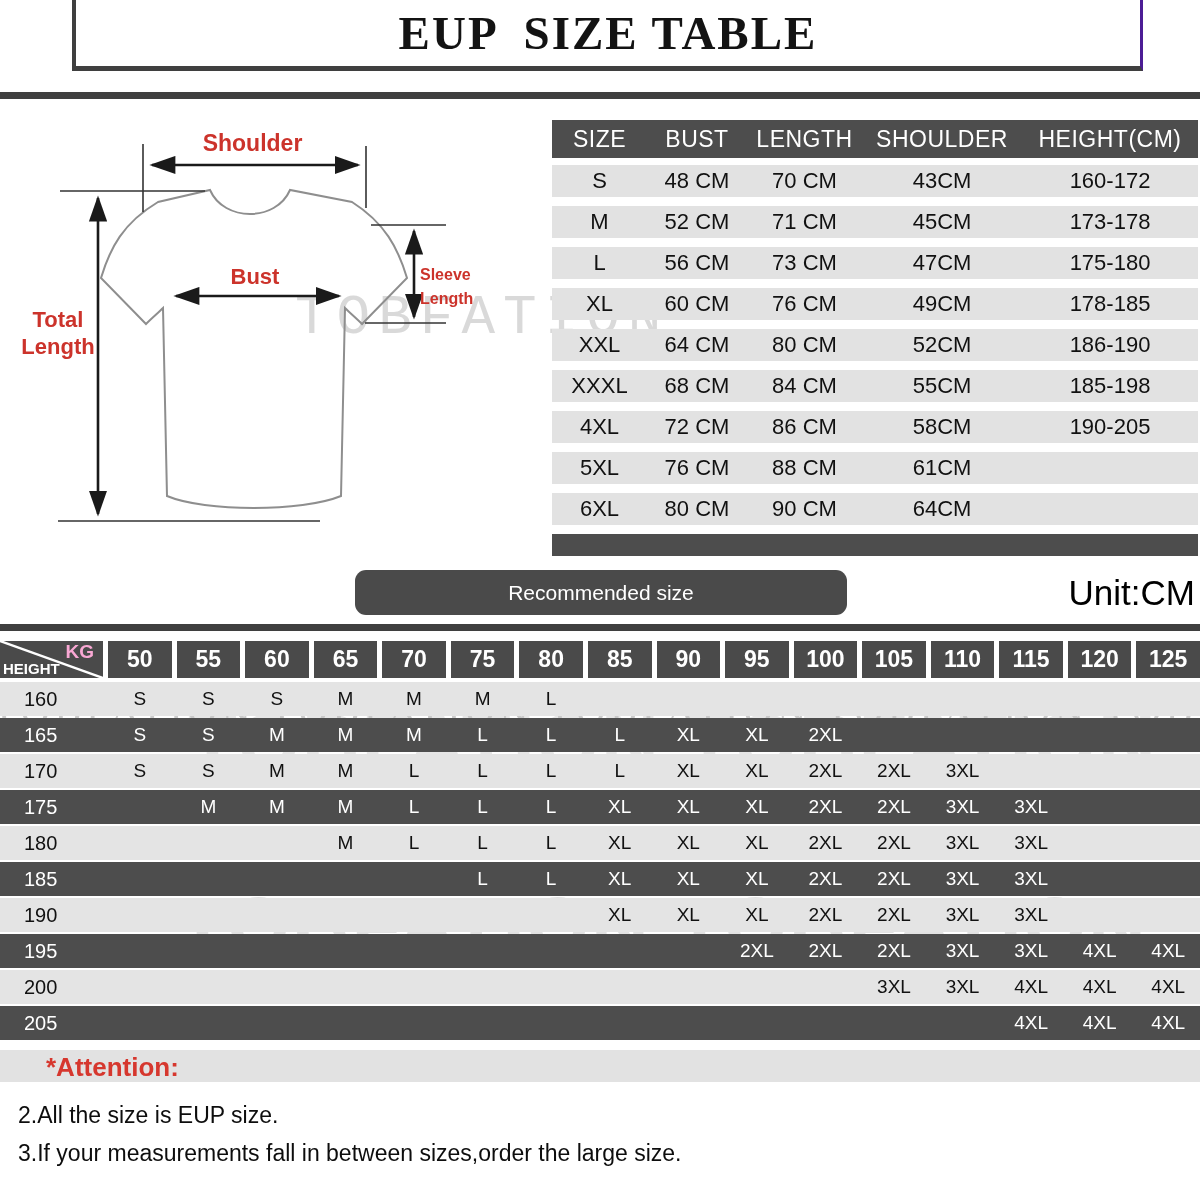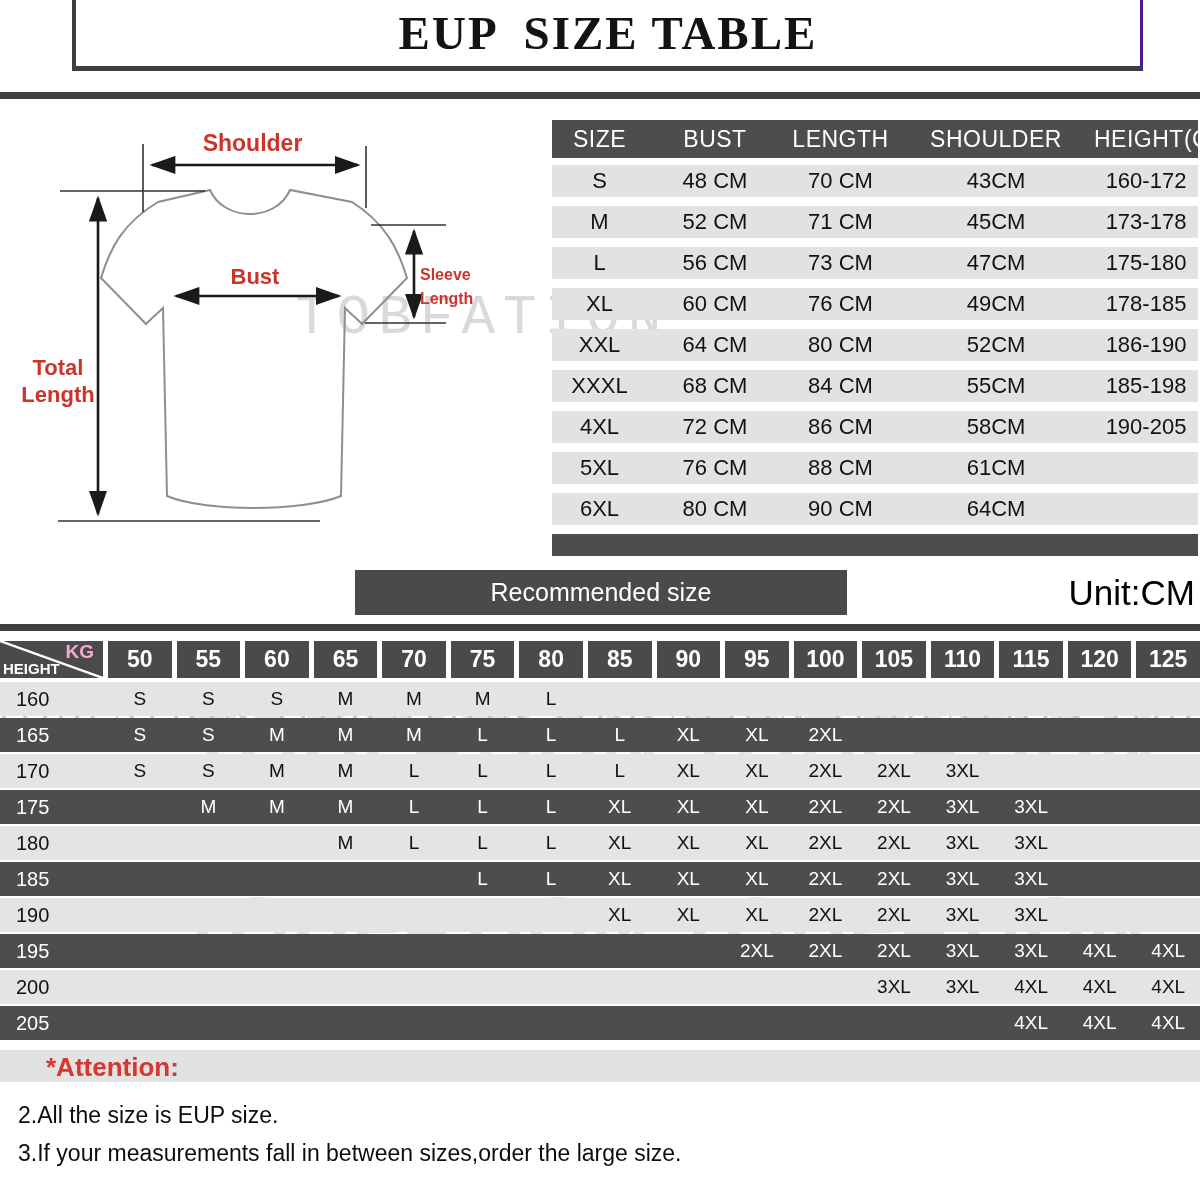--- a/index.html
+++ b/index.html
@@ -19,55 +19,55 @@
   }
   .top-rule{position:absolute;left:0;top:92px;width:1200px;height:7px;background:#3f3f3f;}
 
   
   .diagram{position:absolute;left:0;top:108px;width:548px;height:440px;}
   .diagram svg{position:absolute;left:0;top:0;}
   .lbl{position:absolute;font-weight:bold;color:#cc332b;white-space:pre-line;}
   .lbl-shoulder{left:170px;top:22px;width:165px;text-align:center;font-size:23px;}
   .lbl-bust{left:205px;top:156px;width:100px;text-align:center;font-size:22px;}
   .lbl-sleeve{left:420px;top:155px;font-size:16px;line-height:24px;}
-  .lbl-total{left:16px;top:198px;width:84px;text-align:center;font-size:22px;line-height:27px;margin-top:48px;}
+  .lbl-total{left:16px;top:198px;width:84px;text-align:center;font-size:22px;line-height:27px;}
 
   
   .size-table{position:absolute;left:552px;top:120px;width:646px;}
-  .st-grid{display:grid;grid-template-columns:95px 100px 115px 160px 1fr;gap:18px;}
+  .st-grid{display:grid;grid-template-columns:95px 100px 115px 160px 1fr;}
   .st-header{height:38px;background:#4d4d4d;}
   .st-hcell{color:#fff;font-size:23px;display:flex;align-items:center;justify-content:center;letter-spacing:.5px;}
   .st-rows{margin-top:7px;}
   .st-row{height:32px;background:#e2e2e2;margin-bottom:9px;}
   .st-cell{font-size:22px;display:flex;align-items:center;justify-content:center;color:#111;}
   .st-bottom{height:22px;background:#4d4d4d;margin-top:1px;}
 
   
   .rec-bar{
     position:absolute;left:355px;top:570px;width:492px;height:45px;background:#4a4a4a;
-    color:#fff;font-size:25px;display:flex;align-items:center;justify-content:center;
+    color:#fff;font-size:21px;display:flex;align-items:center;justify-content:center;border-radius:11px;
   }
   .unit{position:absolute;left:1020px;top:570px;width:175px;height:45px;
     font-size:35px;line-height:45px;text-align:right;color:#000;}
   .mid-rule{position:absolute;left:0;top:624px;width:1200px;height:7px;background:#3f3f3f;}
 
   
   .matrix{position:absolute;left:0;top:641px;width:1200px;}
   .m-grid{display:grid;grid-template-columns:103px repeat(16,1fr);column-gap:5px;}
   .m-header .m-hcell{background:#4a4a4a;color:#fff;font-size:23px;font-weight:bold;
     height:37px;display:flex;align-items:center;justify-content:center;}
   .m-corner{position:relative;background:#4a4a4a;height:37px;}
   .m-corner svg{position:absolute;left:0;top:0;width:100%;height:100%;}
   .m-corner .kg{position:absolute;top:0;right:9px;color:#f9a8d4;font-size:19px;font-weight:bold;}
   .m-corner .hgt{position:absolute;bottom:1px;left:3px;color:#fff;font-size:15px;font-weight:bold;text-align:right;}
   .m-rows{margin-top:4px;}
   .m-row{height:34px;margin-bottom:2px;align-items:center;}
   .m-row.light{background:#e4e4e4;color:#111;}
   .m-row.dark{background:#4d4d4d;color:#fff;}
-  .m-hlabel{font-size:20px;padding-left:16px;}
+  .m-hlabel{font-size:20px;padding-left:24px;}
   .m-cell{font-size:19px;text-align:center;}
 
   
   .att-band{position:absolute;left:0;top:1050px;width:1200px;height:32px;background:#e2e2e2;}
   .att-band span{position:absolute;left:46px;top:1px;font-size:26px;font-weight:bold;color:#d6372e;line-height:32px;}
   .notes{position:absolute;left:18px;top:1096px;width:1170px;}
   .note{font-size:23px;line-height:38px;color:#0d0d0d;}
 
   
   .wm{position:absolute;pointer-events:none;white-space:nowrap;}

